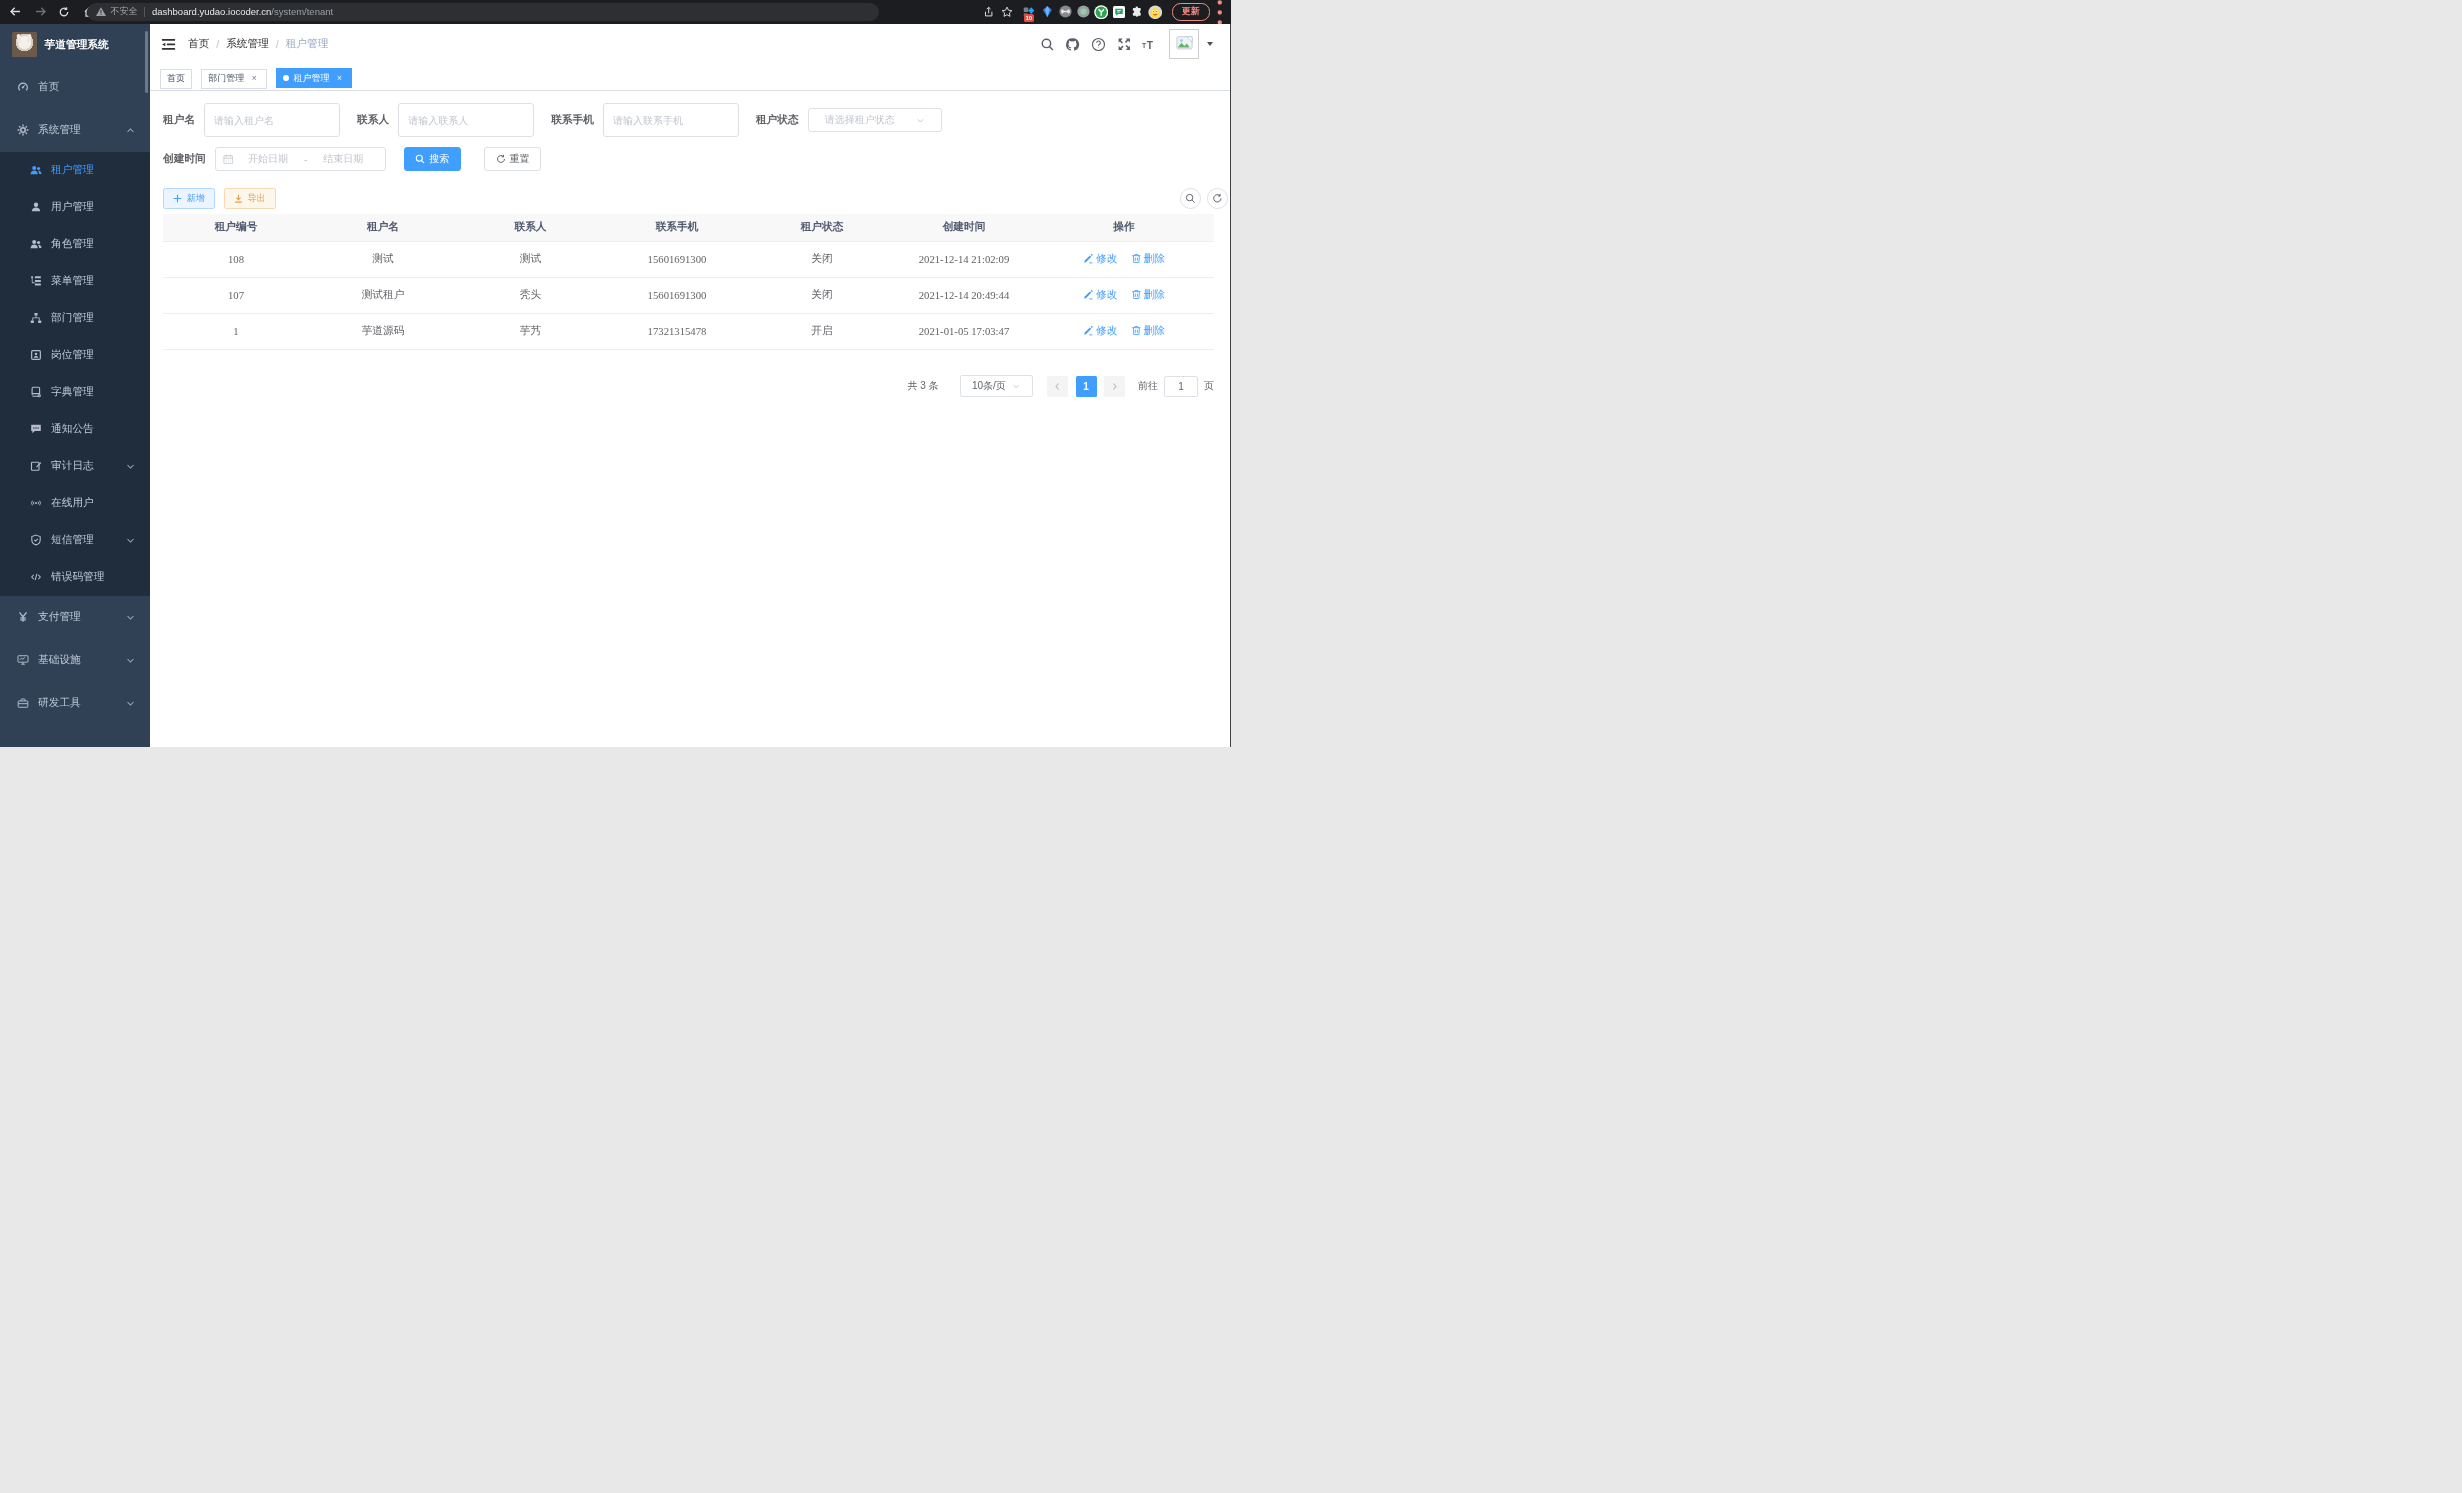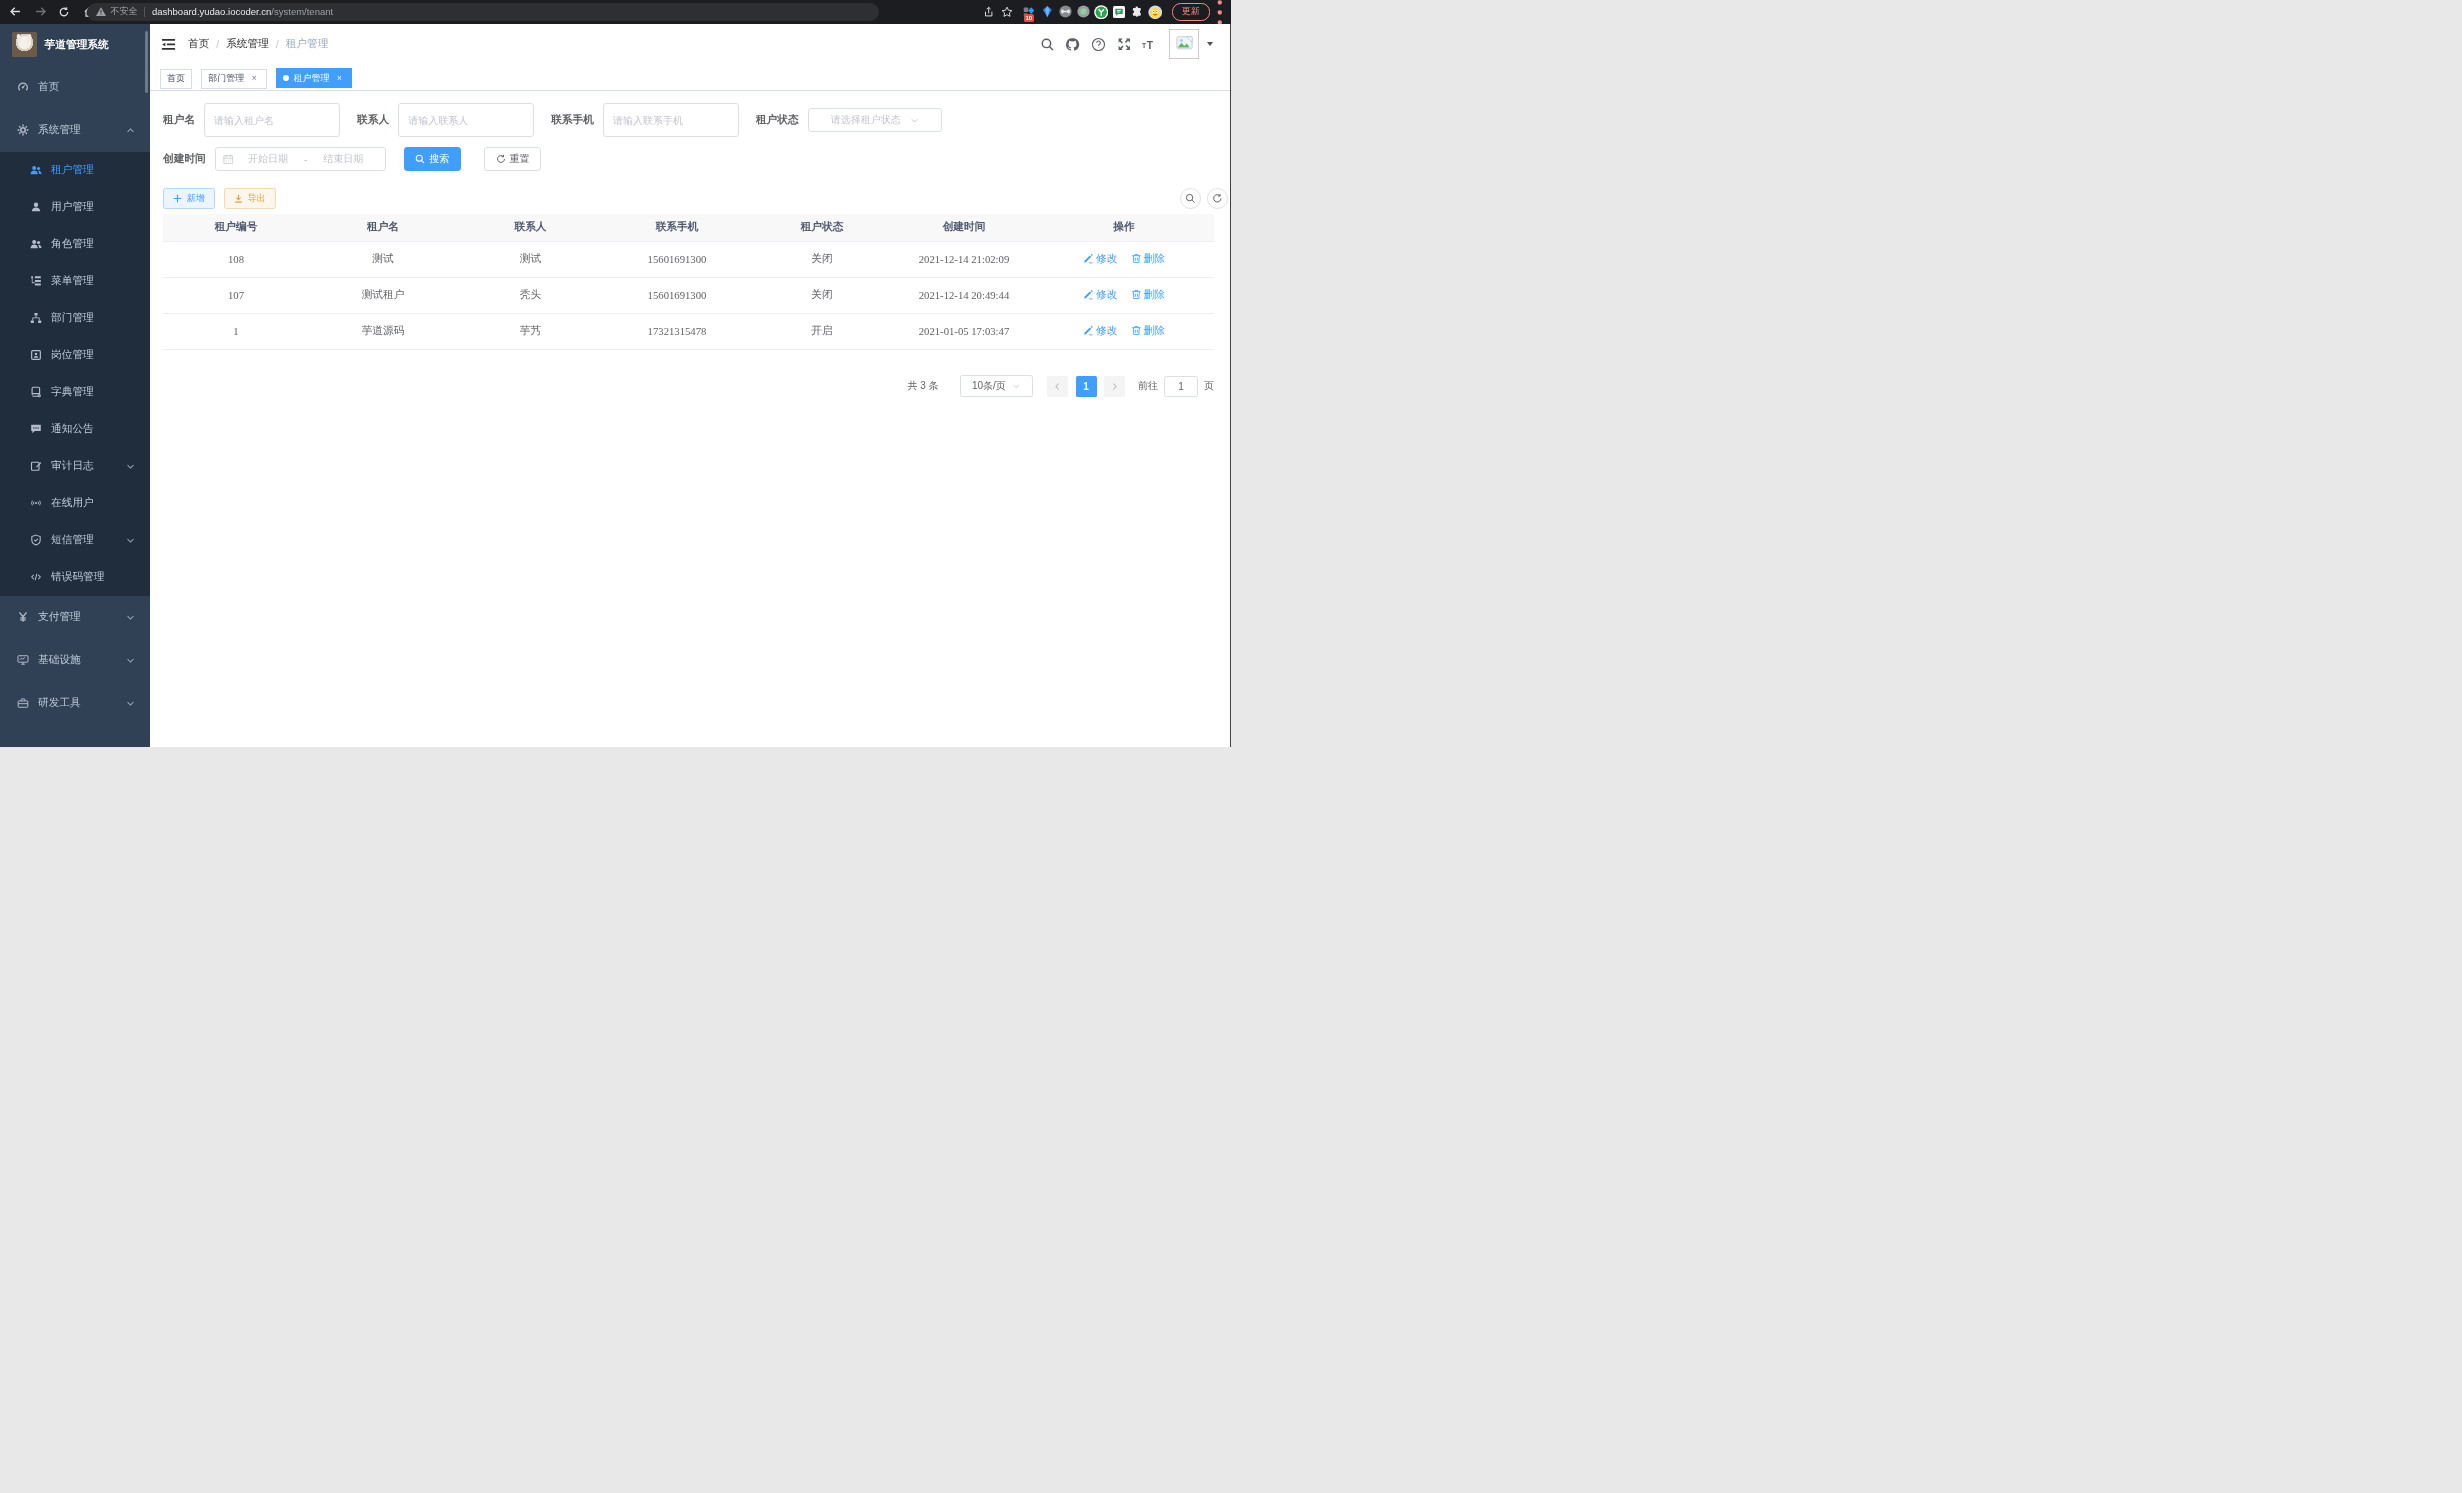--- a/index.html
+++ b/index.html
@@ -11,21 +11,21 @@
   .browser-bar { position:absolute; left:0; top:0; width:1231px; height:23.6px; background:#1c1d20; }
   .bnav { position:absolute; top:3.8px; width:16px; height:16px; display:flex; align-items:center; justify-content:center; }
   .omnibox { position:absolute; left:87px; top:3px; width:792px; height:17.5px; background:#2e2f33; border-radius:9px; display:flex; align-items:center; padding:0 9px; }
   .omnibox .sec { color:#a6a9ad; font-size:9px; margin:0 6px 0 4.6px; }
   .omnibox .sep { width:0.8px; height:10px; background:#55575b; margin-right:7.6px; }
   .omnibox .host { color:#e8eaed; font-size:9.5px; }
   .omnibox .path { color:#9aa0a6; font-size:9.5px; }
   .bright { position:absolute; top:3px; height:17.5px; display:flex; align-items:center; }
   .ext { width:15px; height:15px; margin-right:3px; position:relative; display:flex; align-items:center; justify-content:center; }
   .badge10 { position:absolute; left:2.3px; bottom:-2.3px; background:#e04a3f; color:#fff; font-size:6px; font-weight:bold; padding:0.8px 1.5px; border-radius:1.5px; line-height:1; }
-  .update-pill { border:1.1px solid #f28b82; color:#f28b82; font-size:9px; border-radius:8.4px; padding:1.5px 9px; margin:0 4.6px 0 6px; }
+  .update-pill { border:1.1px solid #f28b82; color:#f28b82; font-size:9px; border-radius:8.4px; padding:1.5px 9px; margin:0 4.6px 0 6px;font-weight:bold; }
   .kebab { color:#f28b82; font-size:10px; letter-spacing:0; width:10.7px; text-align:center; line-height:1; }
 
   
   .win-edge { position:absolute; right:0; top:23.6px; width:1.5px; height:723px; background:#3f4043; z-index:50; }
 
   
   .sidebar { position:absolute; left:0; top:23.6px; width:150px; height:723px; background:#304156; color:#bfcbd9; }
   .logo-row { height:42px; display:flex; align-items:center; padding-left:12px; }
   .logo-img { width:25px; height:25px; border-radius:1.5px; background:
       radial-gradient(circle at 50% 42%, #f5f0ea 0 34%, #d8cfc4 35% 45%, #6b5a4a 46% 100%); position:relative; overflow:hidden; }
@@ -61,21 +61,21 @@
   .tag.active .tclose { color:#fff; }
 
   
   .content { position:absolute; left:150px; top:91px; width:1081px; height:656px; background:#fff; }
   .frow { position:absolute; left:13px; display:flex; align-items:center; }
   .frow1 { top:12px; } .frow2 { top:56px; }
   .fitem { display:flex; align-items:center; margin-right:17px; }
   .flabel { font-size:10.7px; font-weight:bold; color:#606266; margin-right:9px; white-space:nowrap; }
   .tin { width:136px; height:24px; border:0.8px solid #dcdfe6; border-radius:3px; font-size:10px; color:#606266; padding:16px 9px; outline:none; font-family:inherit; }
   .tin::placeholder { color:#c0c4cc; }
-  .fselect { width:134px; height:24px; border:0.8px solid #dcdfe6; border-radius:3px; display:flex; align-items:center; padding:0 22px; color:#c0c4cc; font-size:10px; cursor:pointer; }
+  .fselect { width:134px; height:24px; border:0.8px solid #dcdfe6; border-radius:3px; display:flex; align-items:center; padding:0 16px; color:#c0c4cc; font-size:10px; cursor:pointer; }
   .fselect .ph { flex:1; }
   .daterange { width:171px; height:24px; border:0.8px solid #dcdfe6; border-radius:3px; display:flex; align-items:center; padding:0 6.9px; font-size:10px; color:#c0c4cc; }
   .daterange .dph { flex:1; text-align:center; }
   .daterange .ddash { color:#c0c4cc; padding:0 1.5px; }
   .btn { display:inline-flex; align-items:center; justify-content:center; height:24px; border-radius:3px; font-size:10px; cursor:pointer; border:0.8px solid #dcdfe6; background:#fff; color:#606266; padding:0 10.7px; white-space:nowrap; }
   .btn .bic { width:10px; height:10px; margin-right:3.8px; display:flex; }
   .btn-primary { background:#409eff; border-color:#409eff; color:#fff; }
   .btn-reset { margin-left:23px; }
   .toolbar { position:absolute; left:13px; top:97px; display:flex; }
   .btn-sm { height:21px; font-size:9px; padding:0 9px; border-radius:2.3px; }

